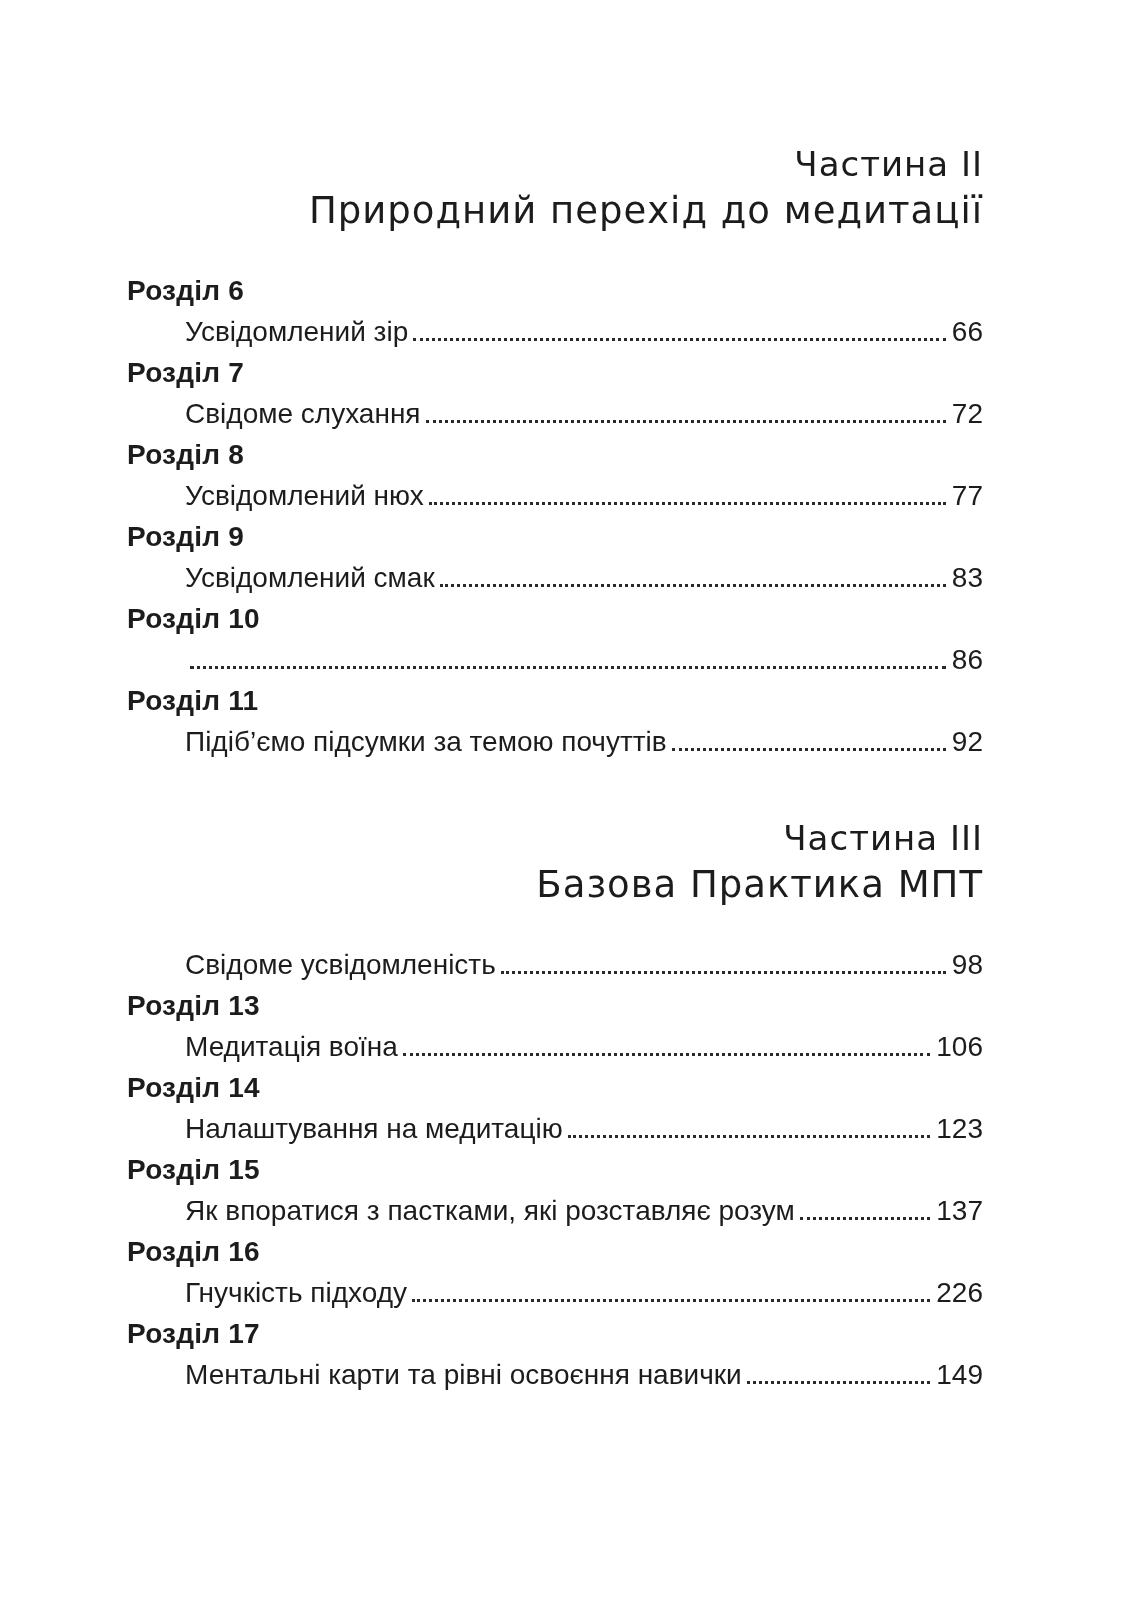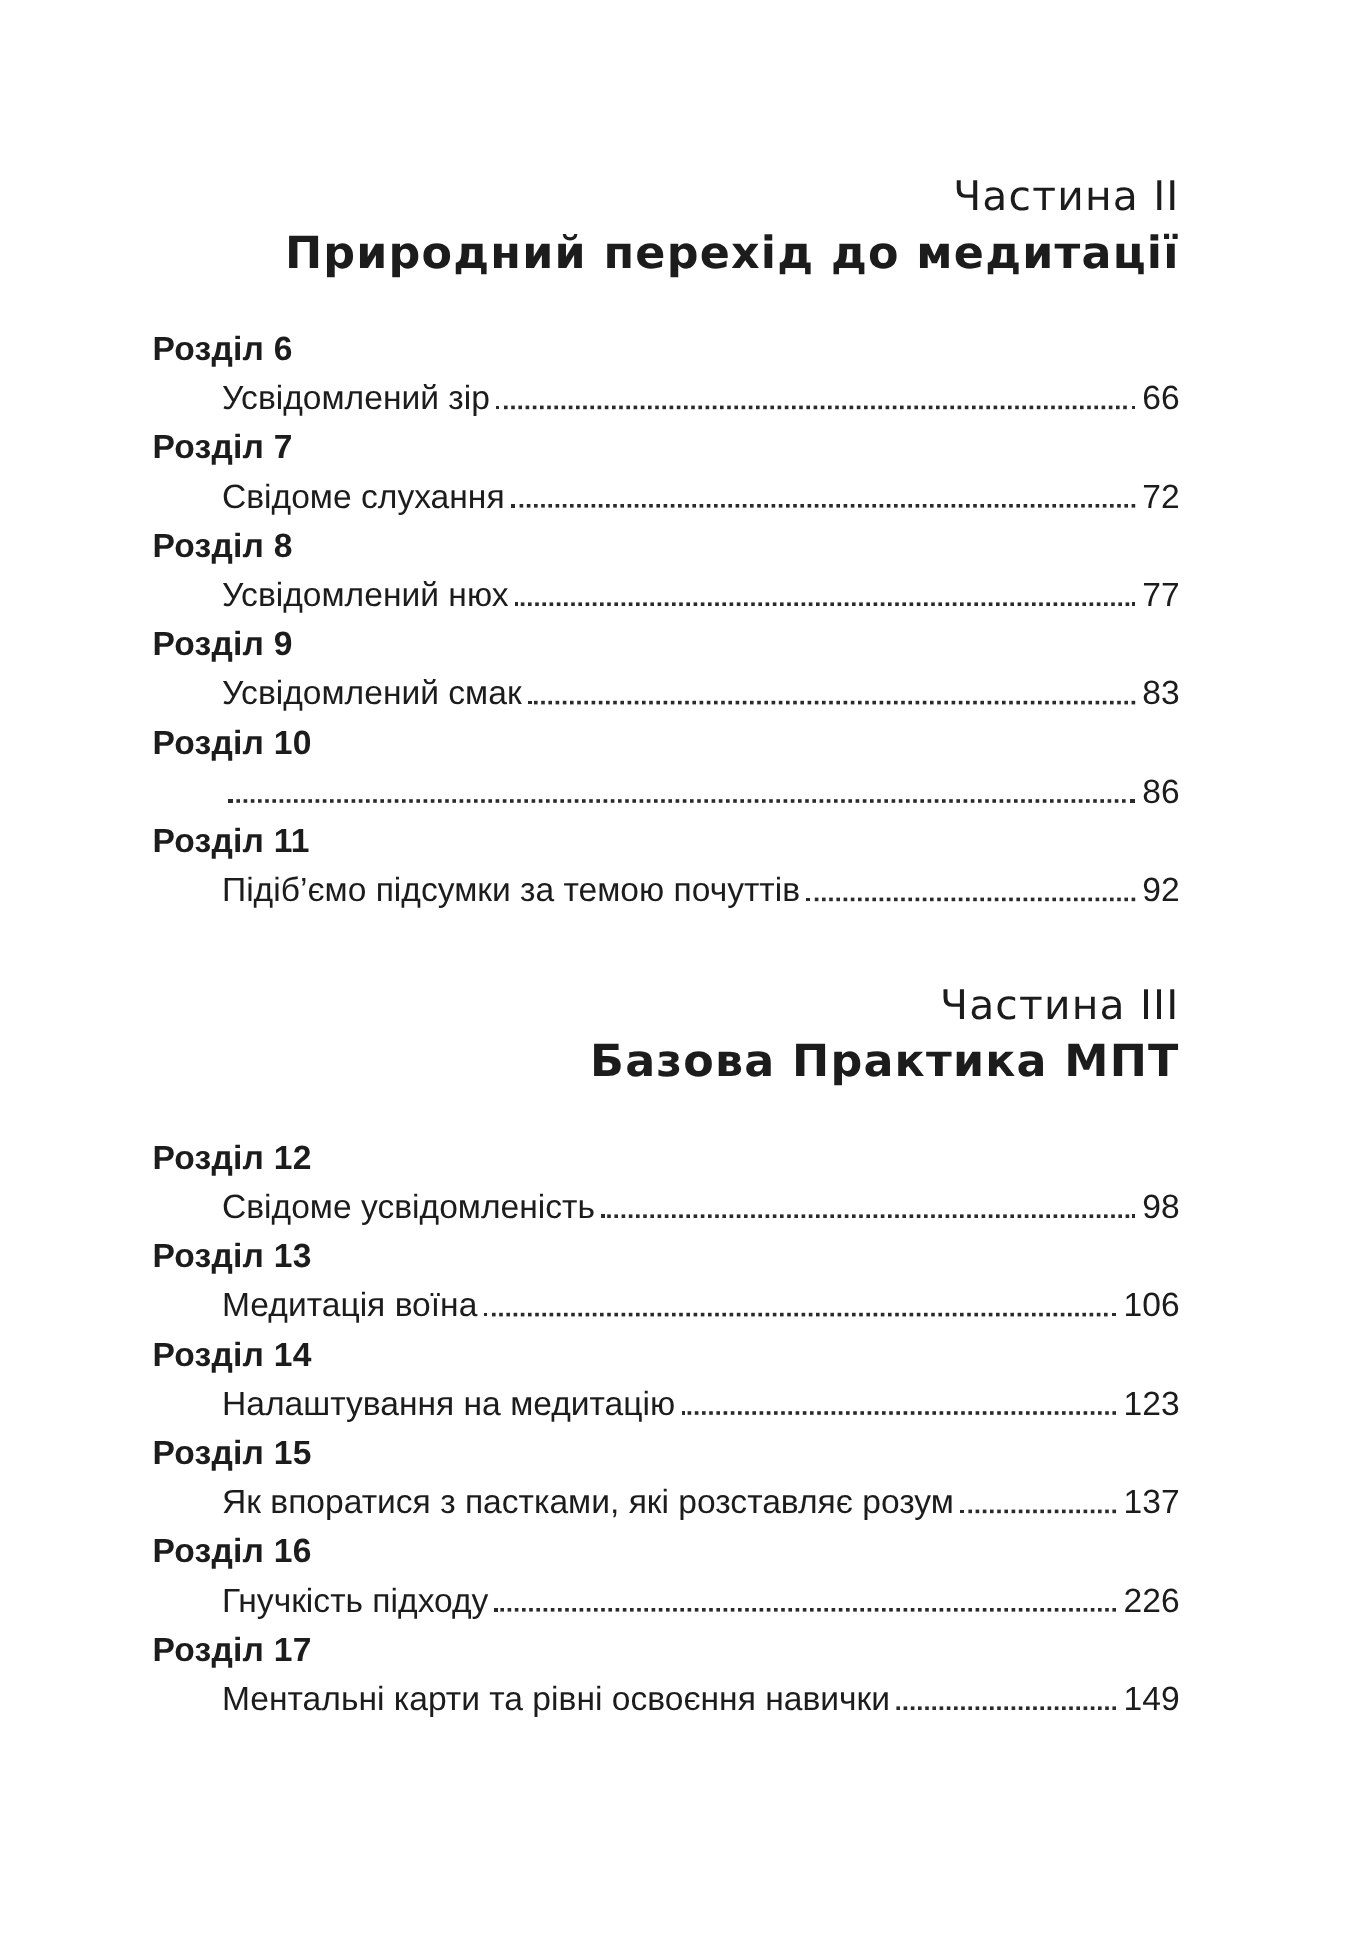--- a/index.html
+++ b/index.html
@@ -32,21 +32,21 @@
     letter-spacing: 1px;
   }
   .part-label {
     font-size: 34px;
     line-height: 45px;
     font-weight: 500;
   }
   .part-title {
     font-size: 37px;
     line-height: 47px;
-    font-weight: 700;
+    font-weight: 400;
   }
 
   .entry { display: block; }
   .chapter-label {
     font-size: 28px;
     line-height: 41px;
     font-weight: 600;
     letter-spacing: 0.2px;
   }
   .toc-row {
@@ -126,21 +126,20 @@
             <span class="page-number">92</span>
           </div>
         </div>
       </section>
       <section class="part">
         <header class="part-heading">
           <div class="part-label">Частина III</div>
           <div class="part-title">Базова Практика МПТ</div>
         </header>
         <div class="entry">
-          <div class="chapter-label">Розділ 12</div>
           <div class="toc-row">
             <span class="toc-title">Свідоме усвідомленість</span>
             <span class="dot-leader"></span>
             <span class="page-number">98</span>
           </div>
         </div>
         <div class="entry">
           <div class="chapter-label">Розділ 13</div>
           <div class="toc-row">
             <span class="toc-title">Медитація воїна</span>

